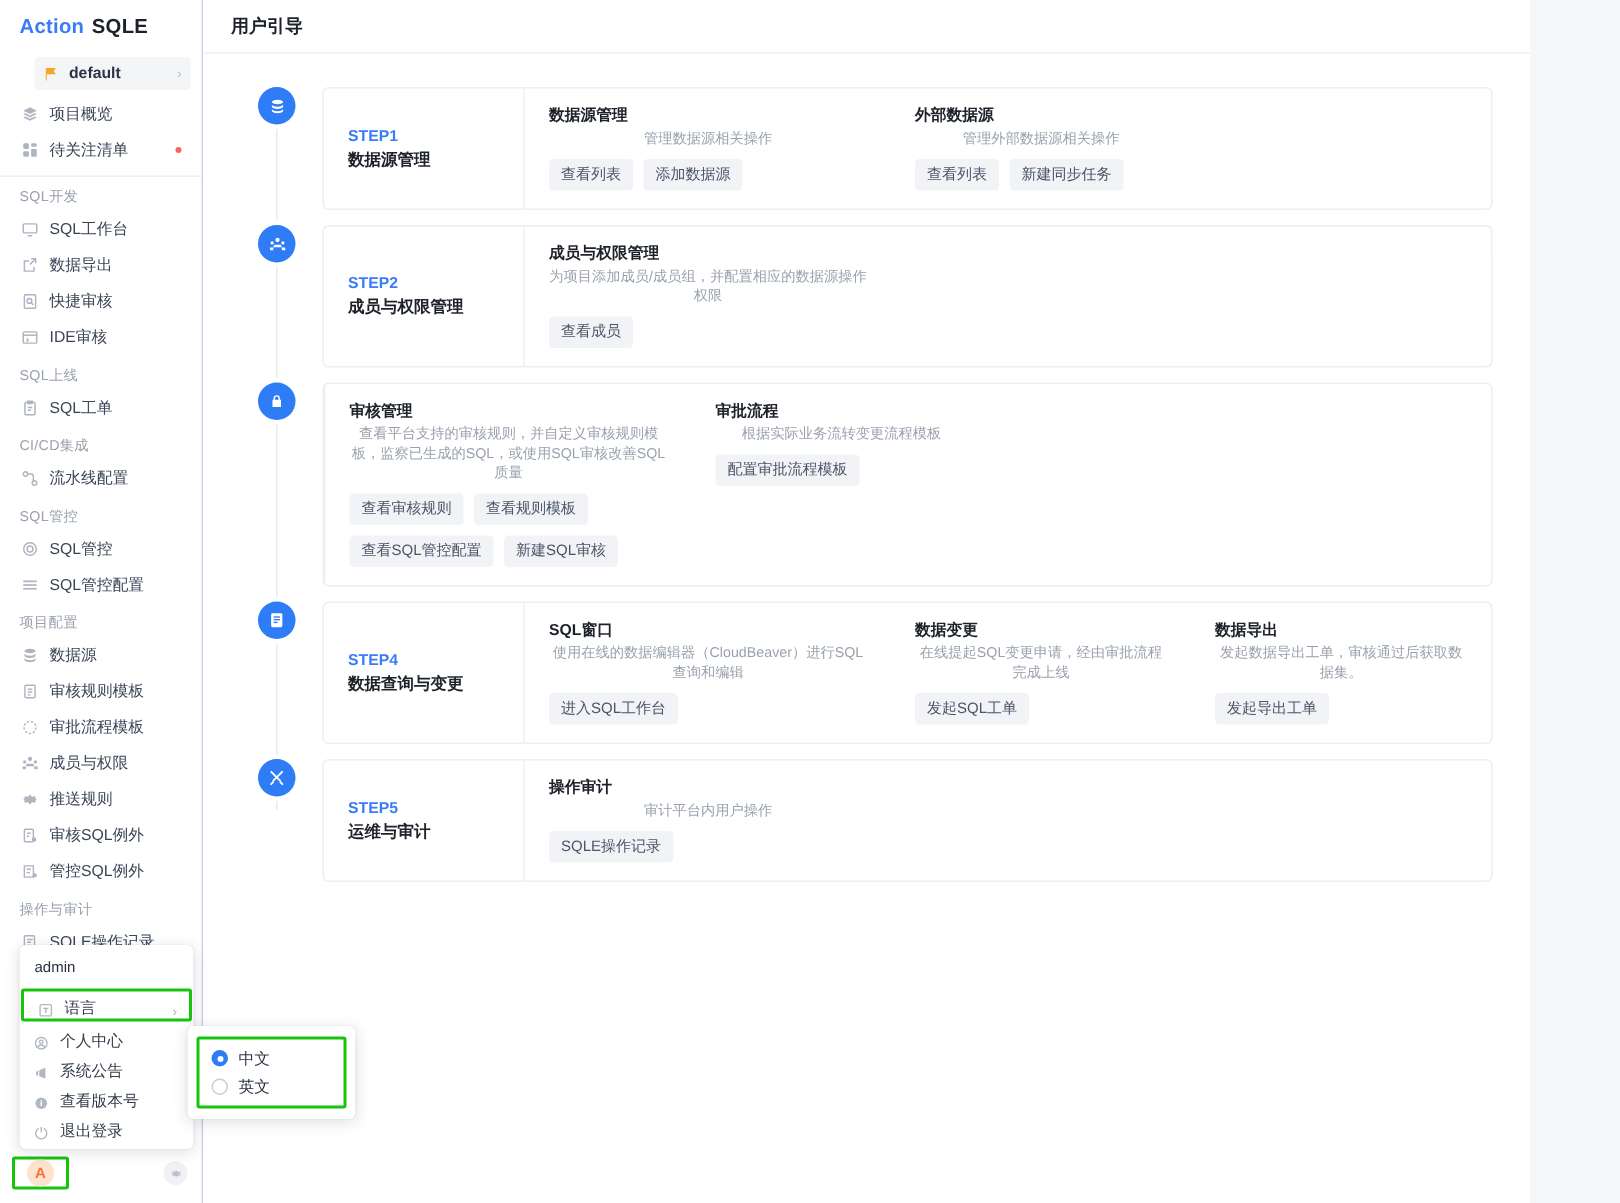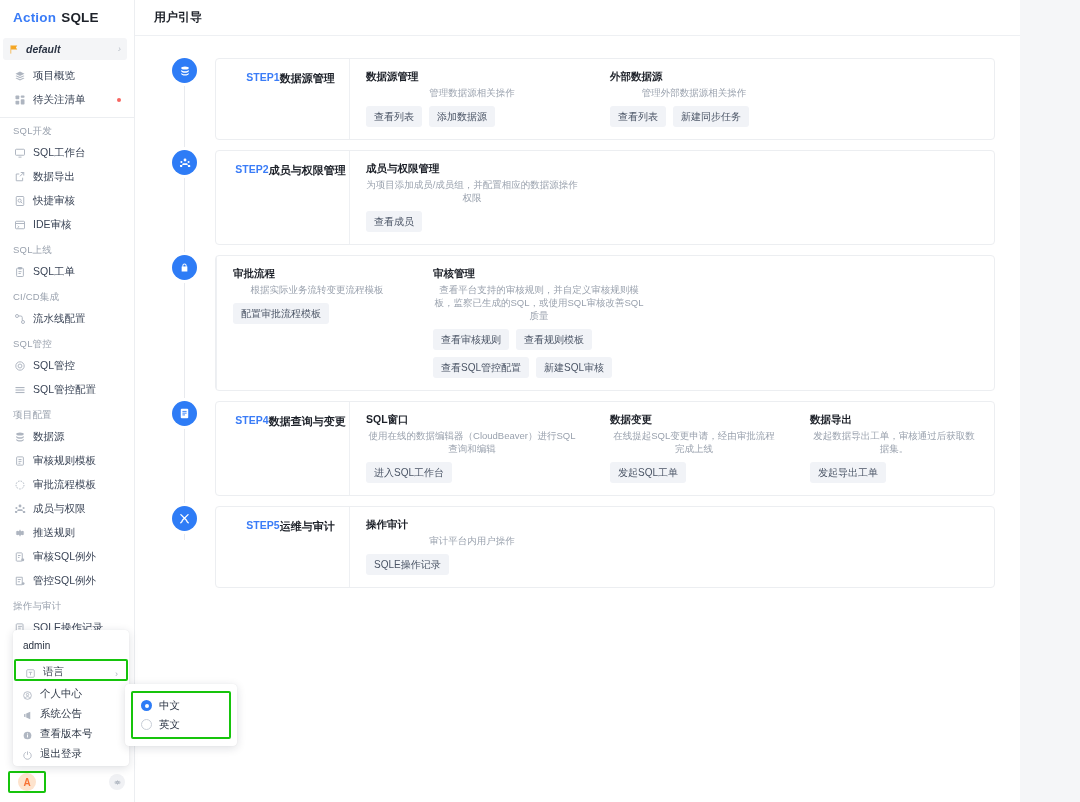--- a/index.html
+++ b/index.html
@@ -18,21 +18,21 @@
     position: relative; flex: 0 0 135px;
   }
   .brand {
     height: 34px; display: flex; align-items: center;
     padding-left: 13px; font-size: 13.5px; font-weight: bold;
     letter-spacing: .2px;
   }
   .brand .b1 { color: #3a7cf7; }
   .brand .b2 { color: #1d2129; margin-left: 5px; }
 
-  .proj-wrap { padding: 4px 7px 0 3px; font-style: italic; }
+  .proj-wrap { padding: 4px 7px 0 23px; }
   .proj {
     height: 22px; background: #f4f5f7; border-radius: 3px;
     display: flex; align-items: center; padding: 0 6px;
     font-size: 10.5px; color: #2b3444;
   }
   .proj .flag { margin-right: 6px; display:flex; }
   .proj .pname { flex: 1; font-weight: 600; }
   .proj .chev { color: #b6bcc6; font-size: 9px; }
 
   .nav { padding-top: 4px; }
@@ -164,21 +164,21 @@
     display: flex; align-items: center; justify-content: center;
     box-shadow: 0 0 0 3px #fff;
   }
   .card {
     flex: 1; border: 1px solid #eceef1; border-radius: 4px;
     background: #fff; display: flex; align-items: stretch;
     min-height: 62px;
   }
   .card-left {
     width: 133px; flex: 0 0 133px;
-    display: flex; flex-direction: row; justify-content: center;
+    display: flex; flex-direction: column; justify-content: center;
     padding: 12px 0 12px 16px;
   }
   .step-tag { font-size: 10.5px; color: #3a7cf7; font-weight: 600; margin-bottom: 2px; }
   .step-name { font-size: 11px; color: #1d2129; font-weight: bold; }
 
   .card-right {
     flex: 1; border-left: 1px solid #eef0f3;
     display: flex; padding: 11px 0 12px 0;
   }
   .feat { padding: 0 16px; }
@@ -560,35 +560,35 @@
             <div class="step-row">
               <div class="bullet-col">
                 <div class="bullet">
                   <svg width="13" height="13" viewBox="0 0 16 16" fill="currentColor">
                     <path d="M5.4 6.8V5.6a2.6 2.6 0 015.2 0v1.2h.9v6H4.5v-6h.9zm1.2 0h2.8V5.6a1.4 1.4 0 00-2.8 0v1.2z"></path>
                   </svg>
                 </div>
               </div>
               <div class="card">
                 <div class="card-right">
-                  <div class="feat c2">
-                    <div class="feat-title">审批流程</div>
-                    <div class="feat-desc">根据实际业务流转变更流程模板</div>
-                    <div class="btn-row">
-                      <button class="sbtn">配置审批流程模板</button>
-                    </div>
-                  </div>
                   <div class="feat c1">
                     <div class="feat-title">审核管理</div>
                     <div class="feat-desc">查看平台支持的审核规则，并自定义审核规则模板，监察已生成的SQL，或使用SQL审核改善SQL质量</div>
                     <div class="btn-row">
                       <button class="sbtn">查看审核规则</button>
                       <button class="sbtn">查看规则模板</button>
                       <button class="sbtn">查看SQL管控配置</button>
                       <button class="sbtn">新建SQL审核</button>
+                    </div>
+                  </div>
+                  <div class="feat c2">
+                    <div class="feat-title">审批流程</div>
+                    <div class="feat-desc">根据实际业务流转变更流程模板</div>
+                    <div class="btn-row">
+                      <button class="sbtn">配置审批流程模板</button>
                     </div>
                   </div>
                 </div>
               </div>
             </div>
             <div class="step-row">
               <div class="bullet-col">
                 <div class="bullet">
                   <svg width="13" height="13" viewBox="0 0 16 16" fill="currentColor">
                     <rect x="3.4" y="2.2" width="9.2" height="11.6" rx="1.2"></rect>

